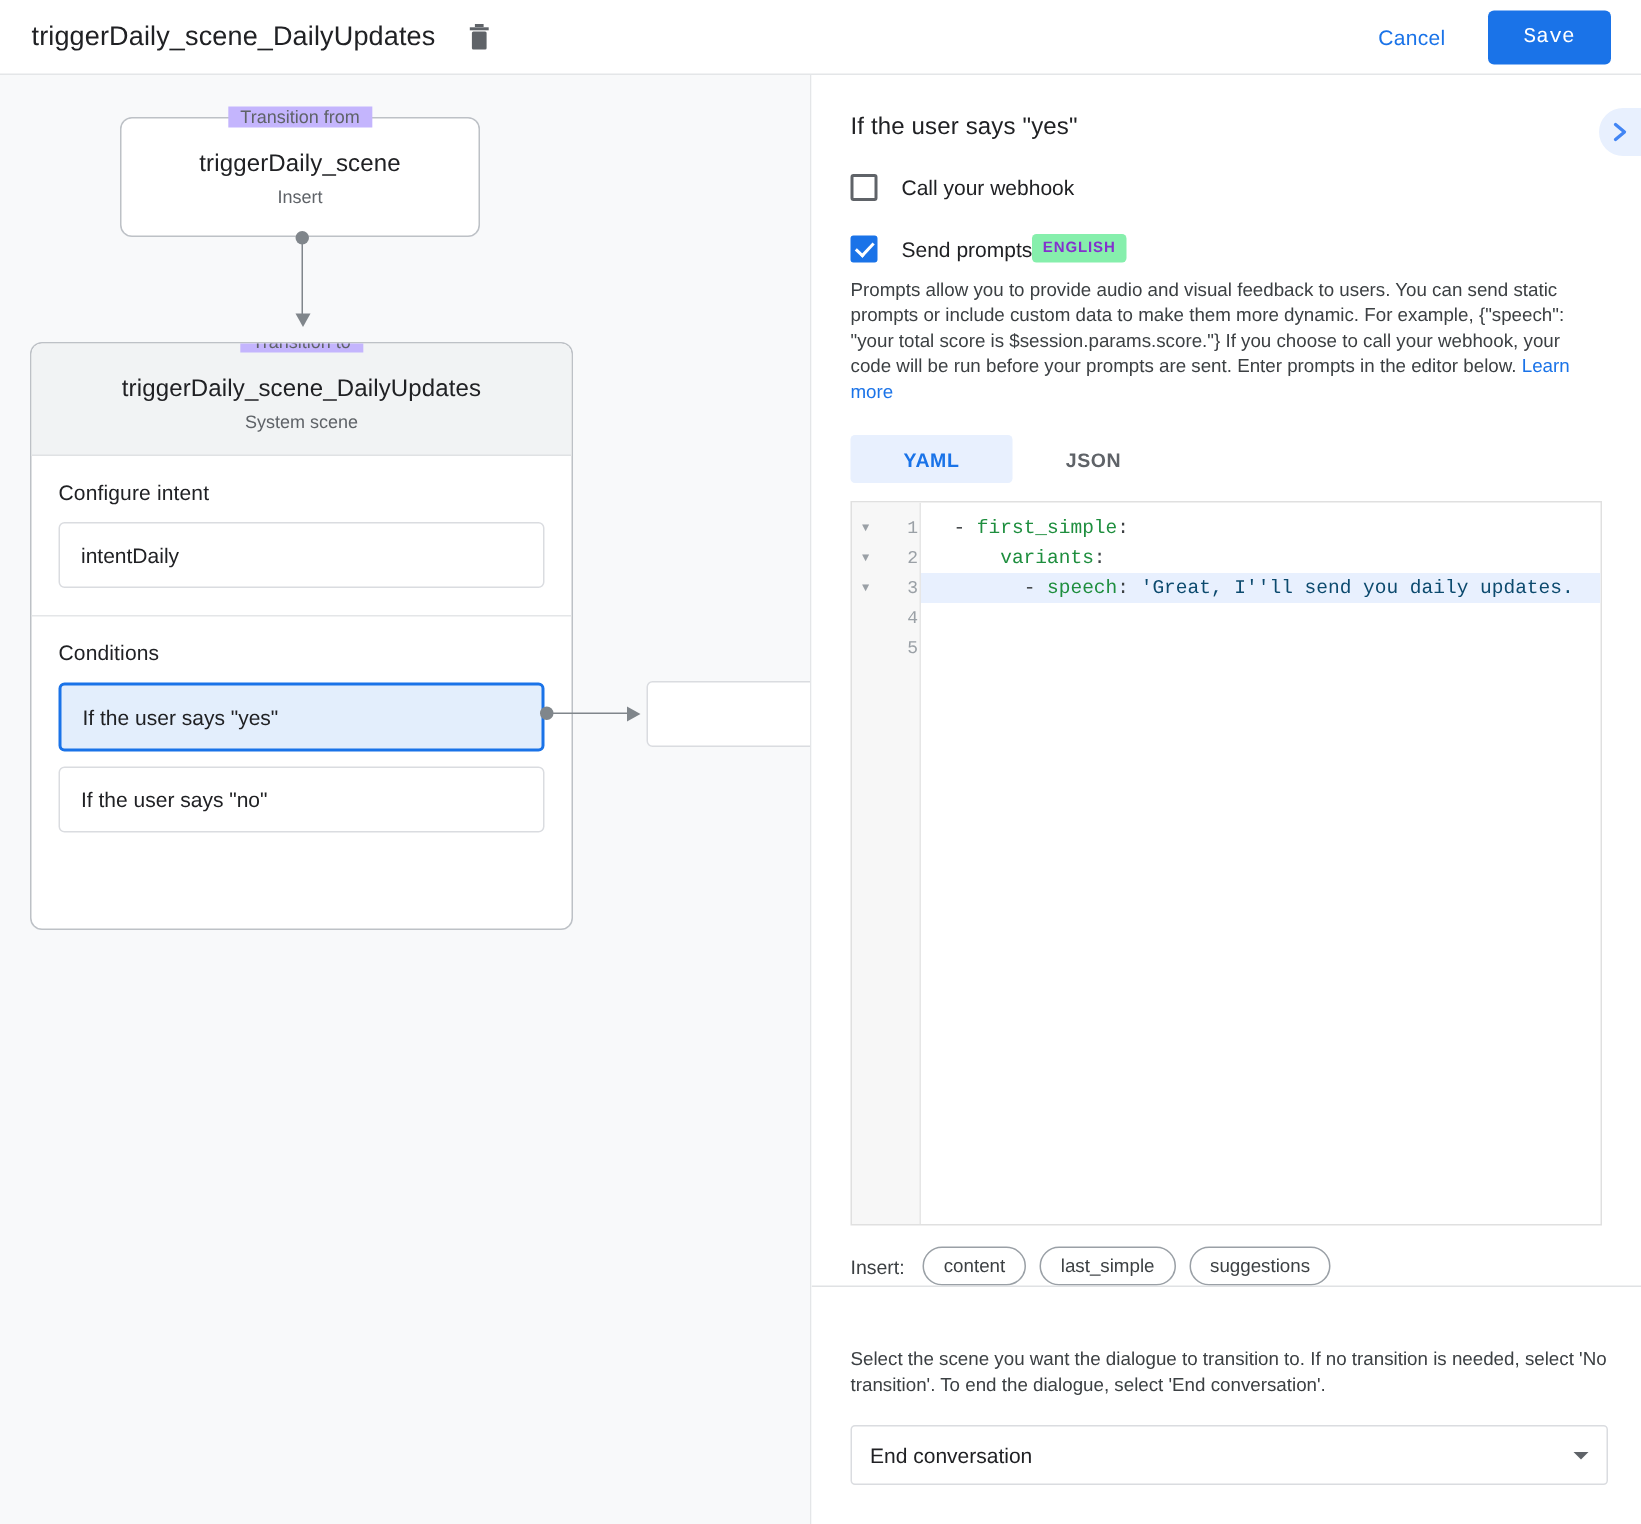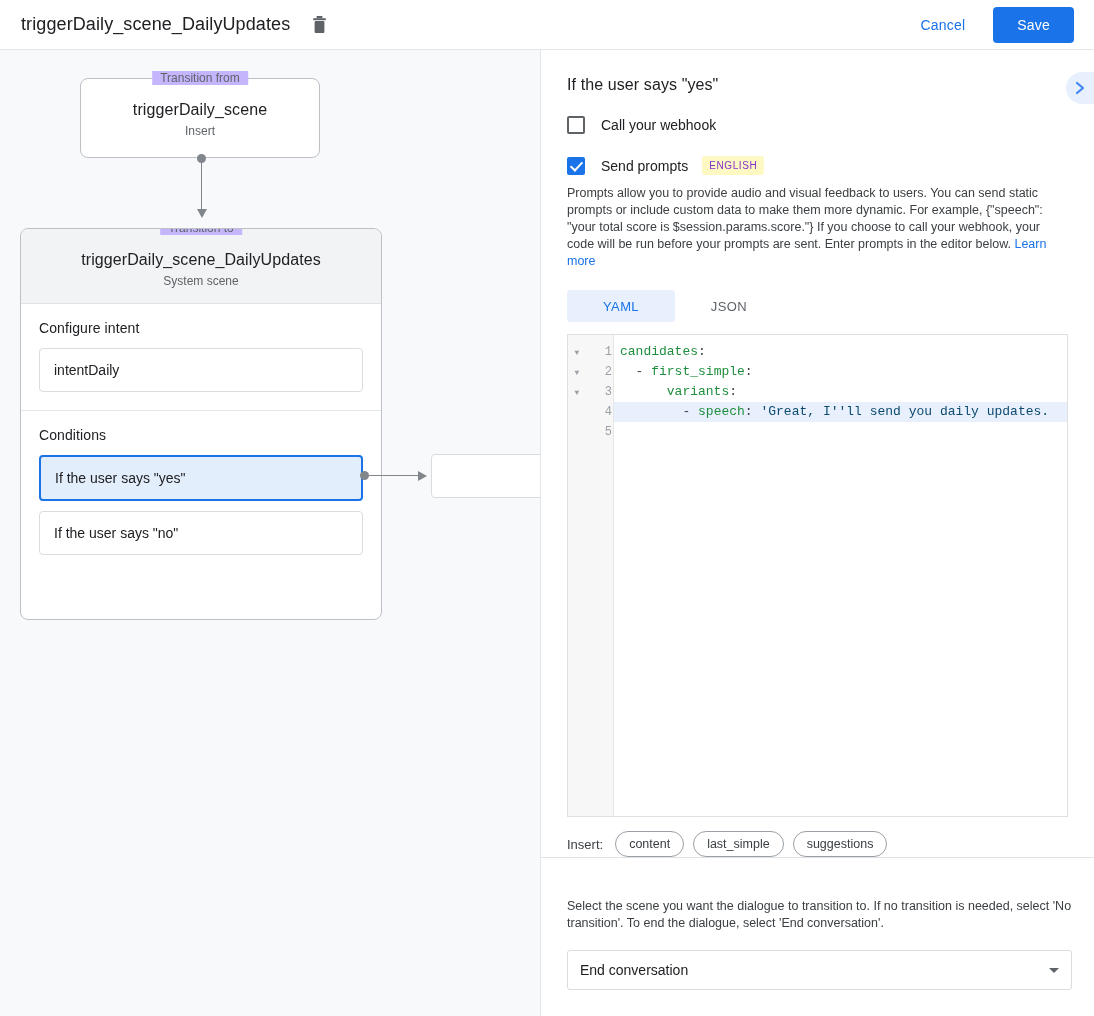--- a/index.html
+++ b/index.html
@@ -32,21 +32,21 @@
   .cancel-btn {
     color: #1a73e8; font-size: 14px; font-weight: 500;
     background: none; border: none; cursor: pointer;
     padding: 8px 14px; border-radius: 4px; letter-spacing: .2px;
   }
   .save-btn {
     margin-left: 14px; margin-right: 20px;
     background: #1a73e8; color: #fff; border: none;
     font-size: 14px; font-weight: 500; letter-spacing: .2px;
     padding: 0 24px; height: 36px; border-radius: 4px; cursor: pointer;
-    font-family: Liberation Sans, sans-serif;
+    font-family: Liberation Mono, monospace;
   }
 
   
   .canvas {
     position: absolute; left: 0; top: 50px;
     width: 541px; height: 966px;
     background: #f8f9fa;
     border-right: 1px solid #e4e6e8;
     overflow: hidden;
   }
@@ -164,37 +164,37 @@
     position: relative;
   }
   .cbox.checked::after {
     content: ""; position: absolute;
     left: 4px; top: 0px; width: 5px; height: 10px;
     border: solid #fff; border-width: 0 2px 2px 0;
     transform: rotate(43deg);
   }
   .check-label { margin-left: 16px; font-size: 14px; color: #202124; font-weight: 500; }
   .badge {
-    margin-left: 14px; background: #fef9c3; color: #8430ce;
-    font-size: 10px; font-weight: 400; letter-spacing: .6px;
+    background: #86efac; color: #8430ce;
+    font-size: 10px; font-weight: 700; letter-spacing: .6px;
     padding: 4px 7px; border-radius: 3px;
   }
 
   .help-text {
     margin-top: 10px; font-size: 12.5px; line-height: 17px;
     color: #3c4043; max-width: 505px;
   }
   .link { color: #1a73e8; text-decoration: none; cursor: pointer; }
 
   
   .tabs { margin-top: 20px; display: flex; }
   .tab {
     width: 108px; height: 32px; display: flex;
     align-items: center; justify-content: center;
-    font-size: 13px; font-weight: 400; color: #5f6368;
+    font-size: 13px; font-weight: 700; color: #5f6368;
     cursor: pointer; letter-spacing: .4px;
   }
   .tab.active { background: #e8f0fe; color: #1a73e8; border-radius: 3px; }
 
   
   .editor {
     margin-top: 12px; height: 483px;
     border: 1px solid #e0e0e0;
     display: flex; background: #fff; overflow: hidden;
   }
@@ -365,21 +365,20 @@
           <div class="gutter-row">
             <span class="fold"></span>
             <span class="lnum">4</span>
           </div>
           <div class="gutter-row">
             <span class="fold"></span>
             <span class="lnum">5</span>
           </div>
         </div>
       <div class="code" id="editor-code">
-          <div class="code-row"><span class="tk-key">candidates</span><span class="tk-punc">:</span></div>
           <div class="code-row">  <span class="tk-dash">- </span><span class="tk-key">first_simple</span><span class="tk-punc">:</span></div>
           <div class="code-row">      <span class="tk-key">variants</span><span class="tk-punc">:</span></div>
           <div class="code-row hl">        <span class="tk-dash">- </span><span class="tk-key">speech</span><span class="tk-punc">:</span> <span class="tk-str">'Great, I''ll send you daily updates.</span></div>
           <div class="code-row">&nbsp;</div>
         </div>
     </div>
 
     <div class="insert-row">
       <div class="insert-label">Insert:</div>
       <div class="chip">content</div>

